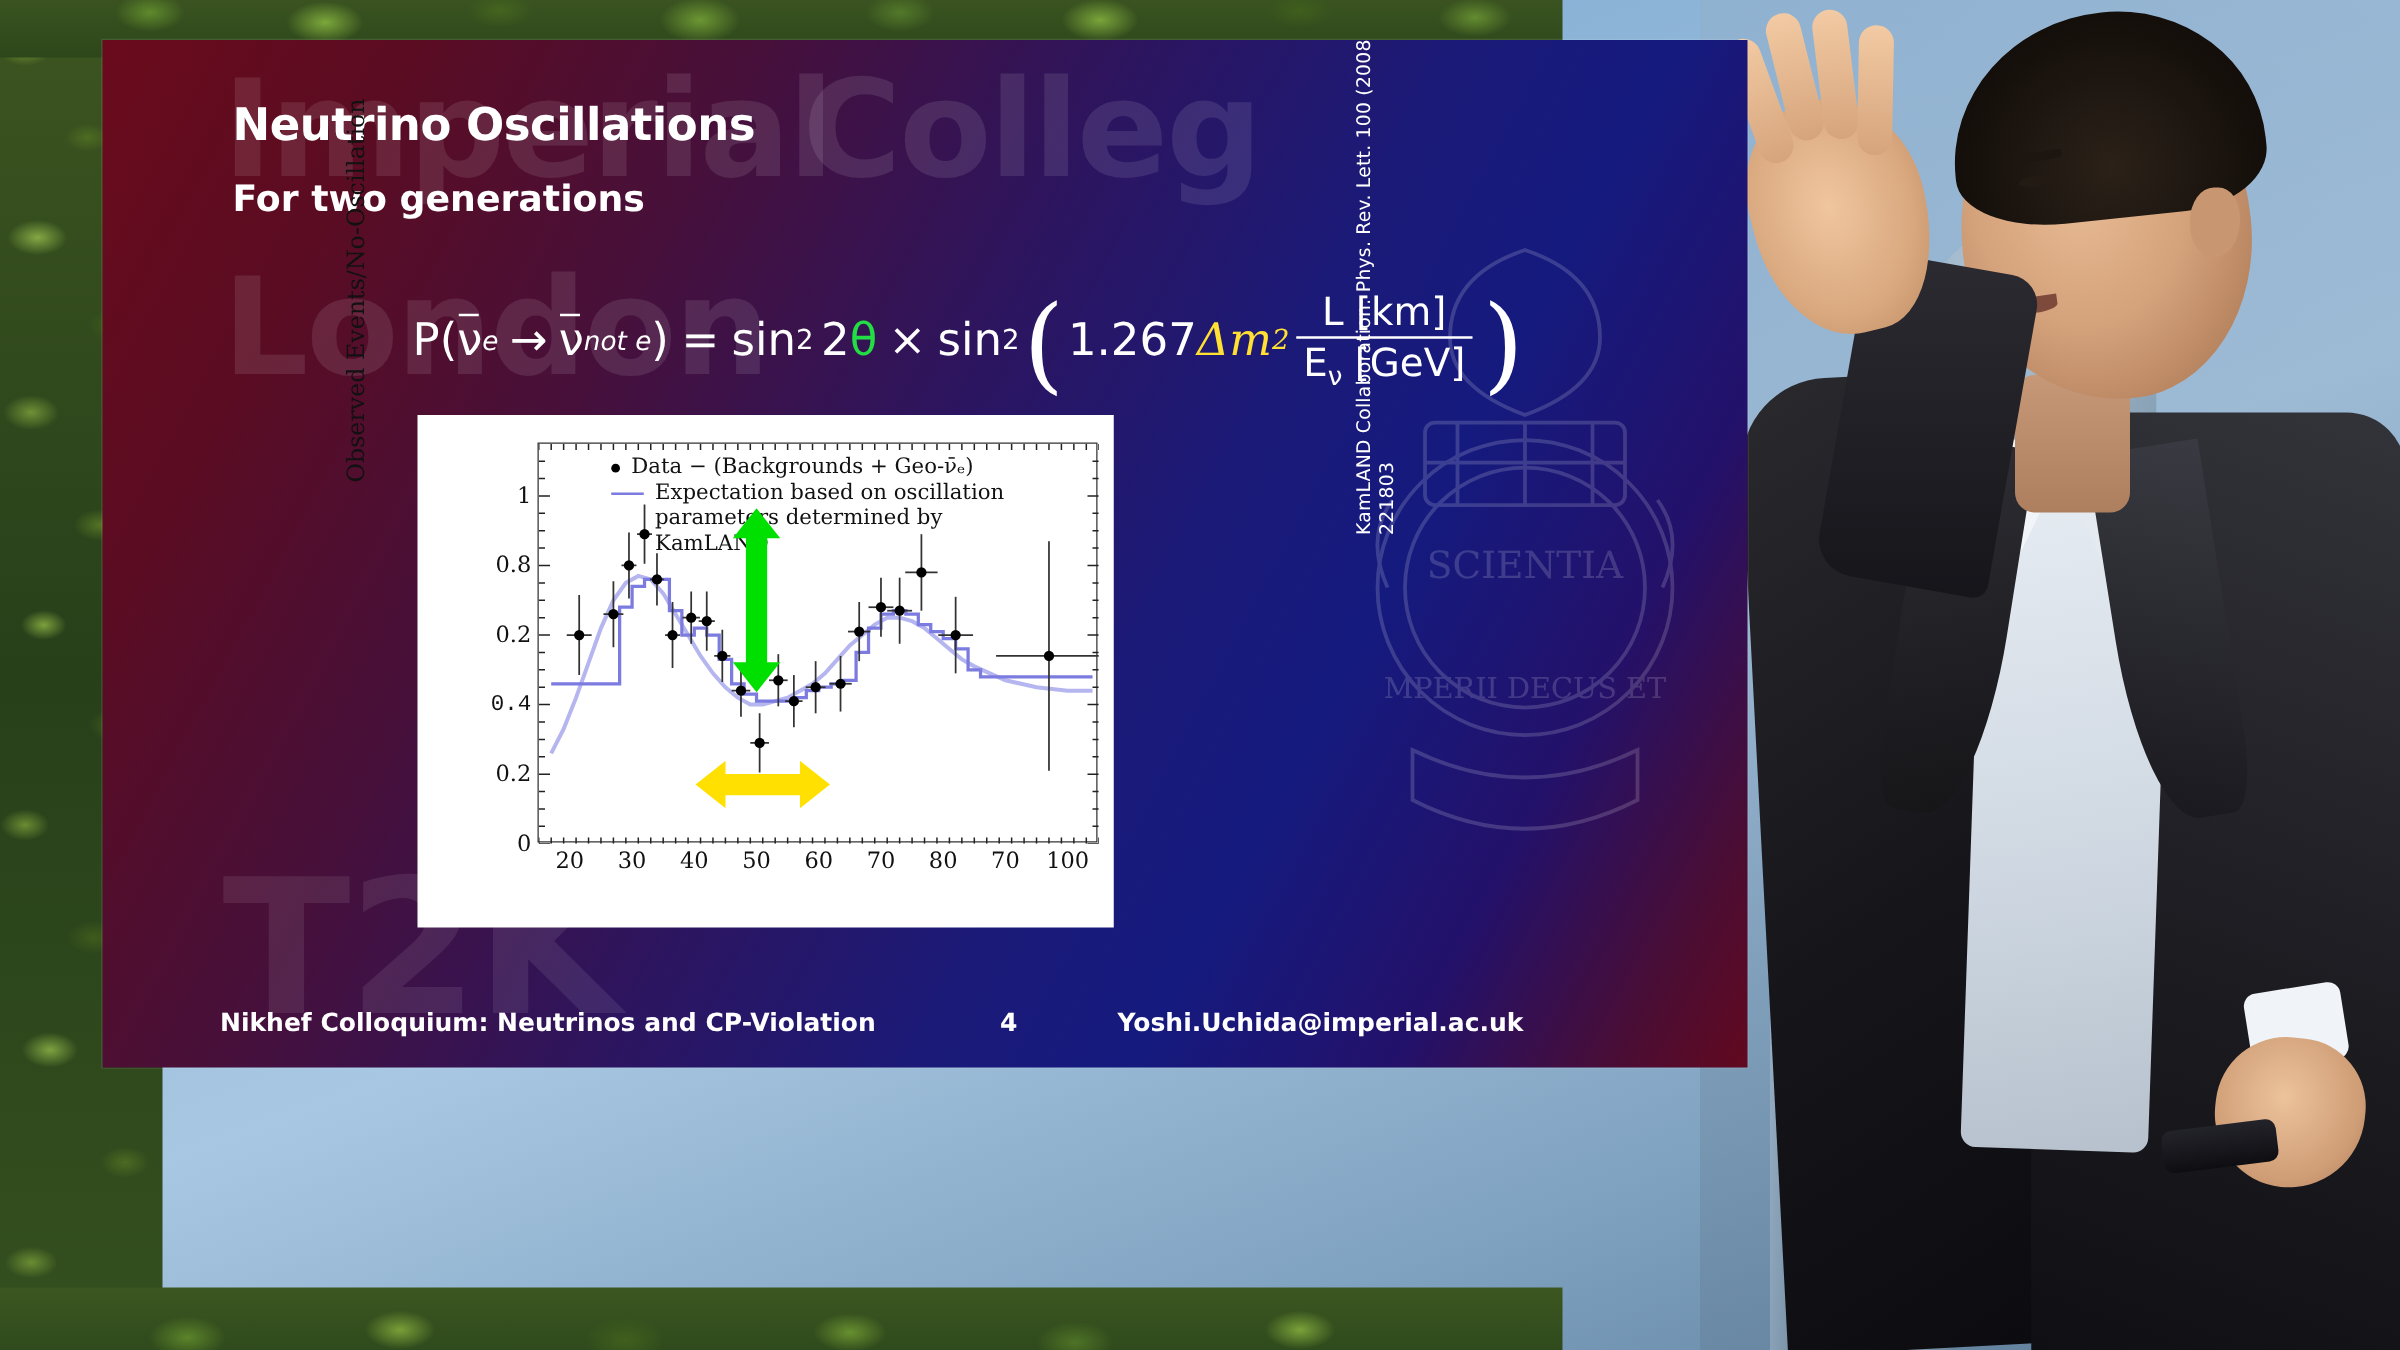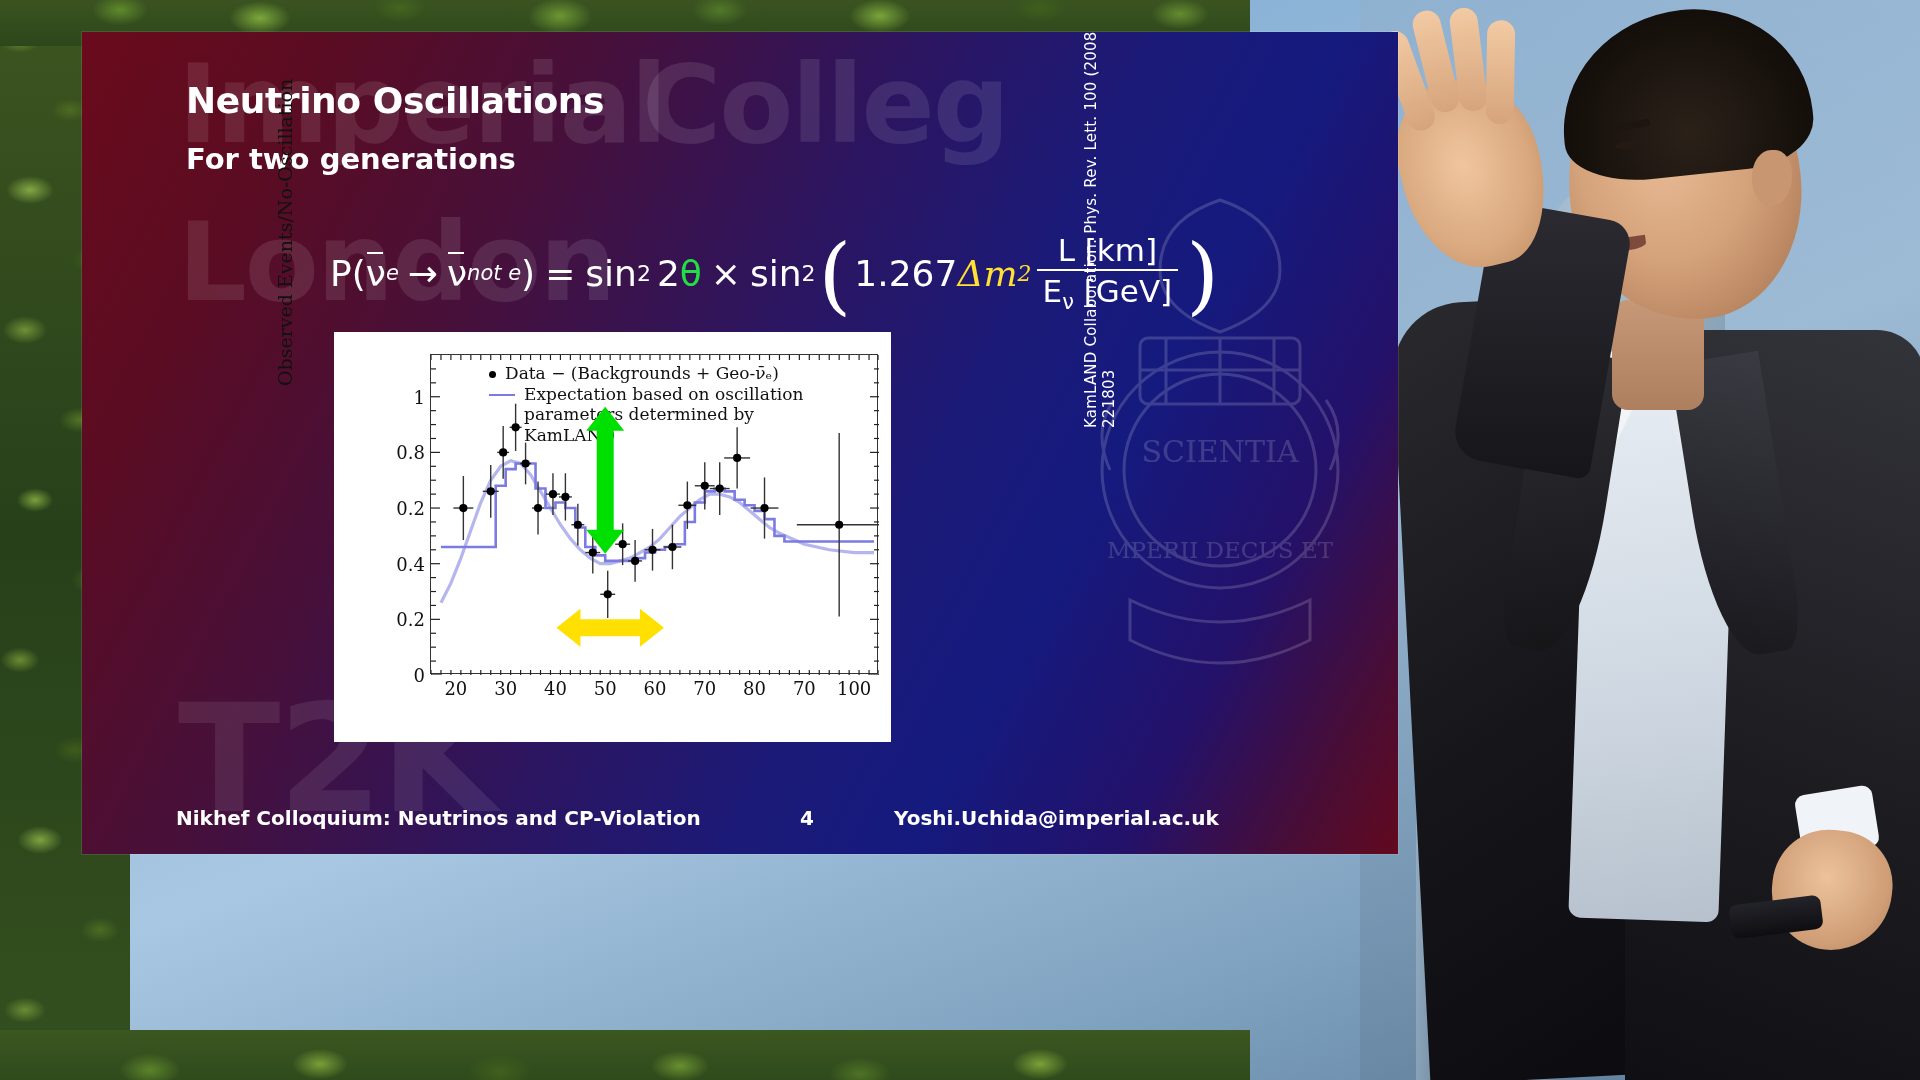--- a/index.html
+++ b/index.html
@@ -626,21 +626,21 @@
           <circle cx="408.17777777777775" cy="169.7391304347826" r="4.1" fill="#000"></circle>
           <line x1="174.22222222222223" y1="71.6521739130435" x2="174.22222222222223" y2="178.7826086956522" stroke="#00e000" stroke-width="17"></line>
           <polygon points="155.22222222222223,75.6521739130435 193.22222222222223,75.6521739130435 174.22222222222223,51.6521739130435" fill="#00e000"></polygon>
           <polygon points="155.22222222222223,174.7826086956522 193.22222222222223,174.7826086956522 174.22222222222223,198.7826086956522" fill="#00e000"></polygon>
           <line x1="145.42222222222222" y1="272.695652173913" x2="212.97777777777776" y2="272.695652173913" stroke="#ffe000" stroke-width="17"></line>
           <polygon points="149.42222222222222,253.695652173913 149.42222222222222,291.695652173913 125.42222222222222,272.695652173913" fill="#ffe000"></polygon>
           <polygon points="208.97777777777776,253.695652173913 208.97777777777776,291.695652173913 232.97777777777776,272.695652173913" fill="#ffe000"></polygon>
         </svg>
     <div class="ytick" style="top: 320px;">0</div>
         <div class="ytick" style="top: 264.348px;">0.2</div>
-        <div class="ytick" style="top: 208.696px;">0.4</div>
+        <div class="ytick" style="top: 208.696px; font-family: Liberation Mono, monospace;">0.4</div>
         <div class="ytick" style="top: 153.043px;">0.2</div>
         <div class="ytick" style="top: 97.3913px;">0.8</div>
         <div class="ytick" style="top: 41.7391px;">1</div>
         <div class="xtick" style="left: 24.8889px;">20</div>
         <div class="xtick" style="left: 74.6667px; text-align: center;">30</div>
         <div class="xtick" style="left: 124.444px;">40</div>
         <div class="xtick" style="left: 174.222px;">50</div>
         <div class="xtick" style="left: 224px;">60</div>
         <div class="xtick" style="left: 273.778px;">70</div>
         <div class="xtick" style="left: 323.556px; text-align: right;">80</div>

